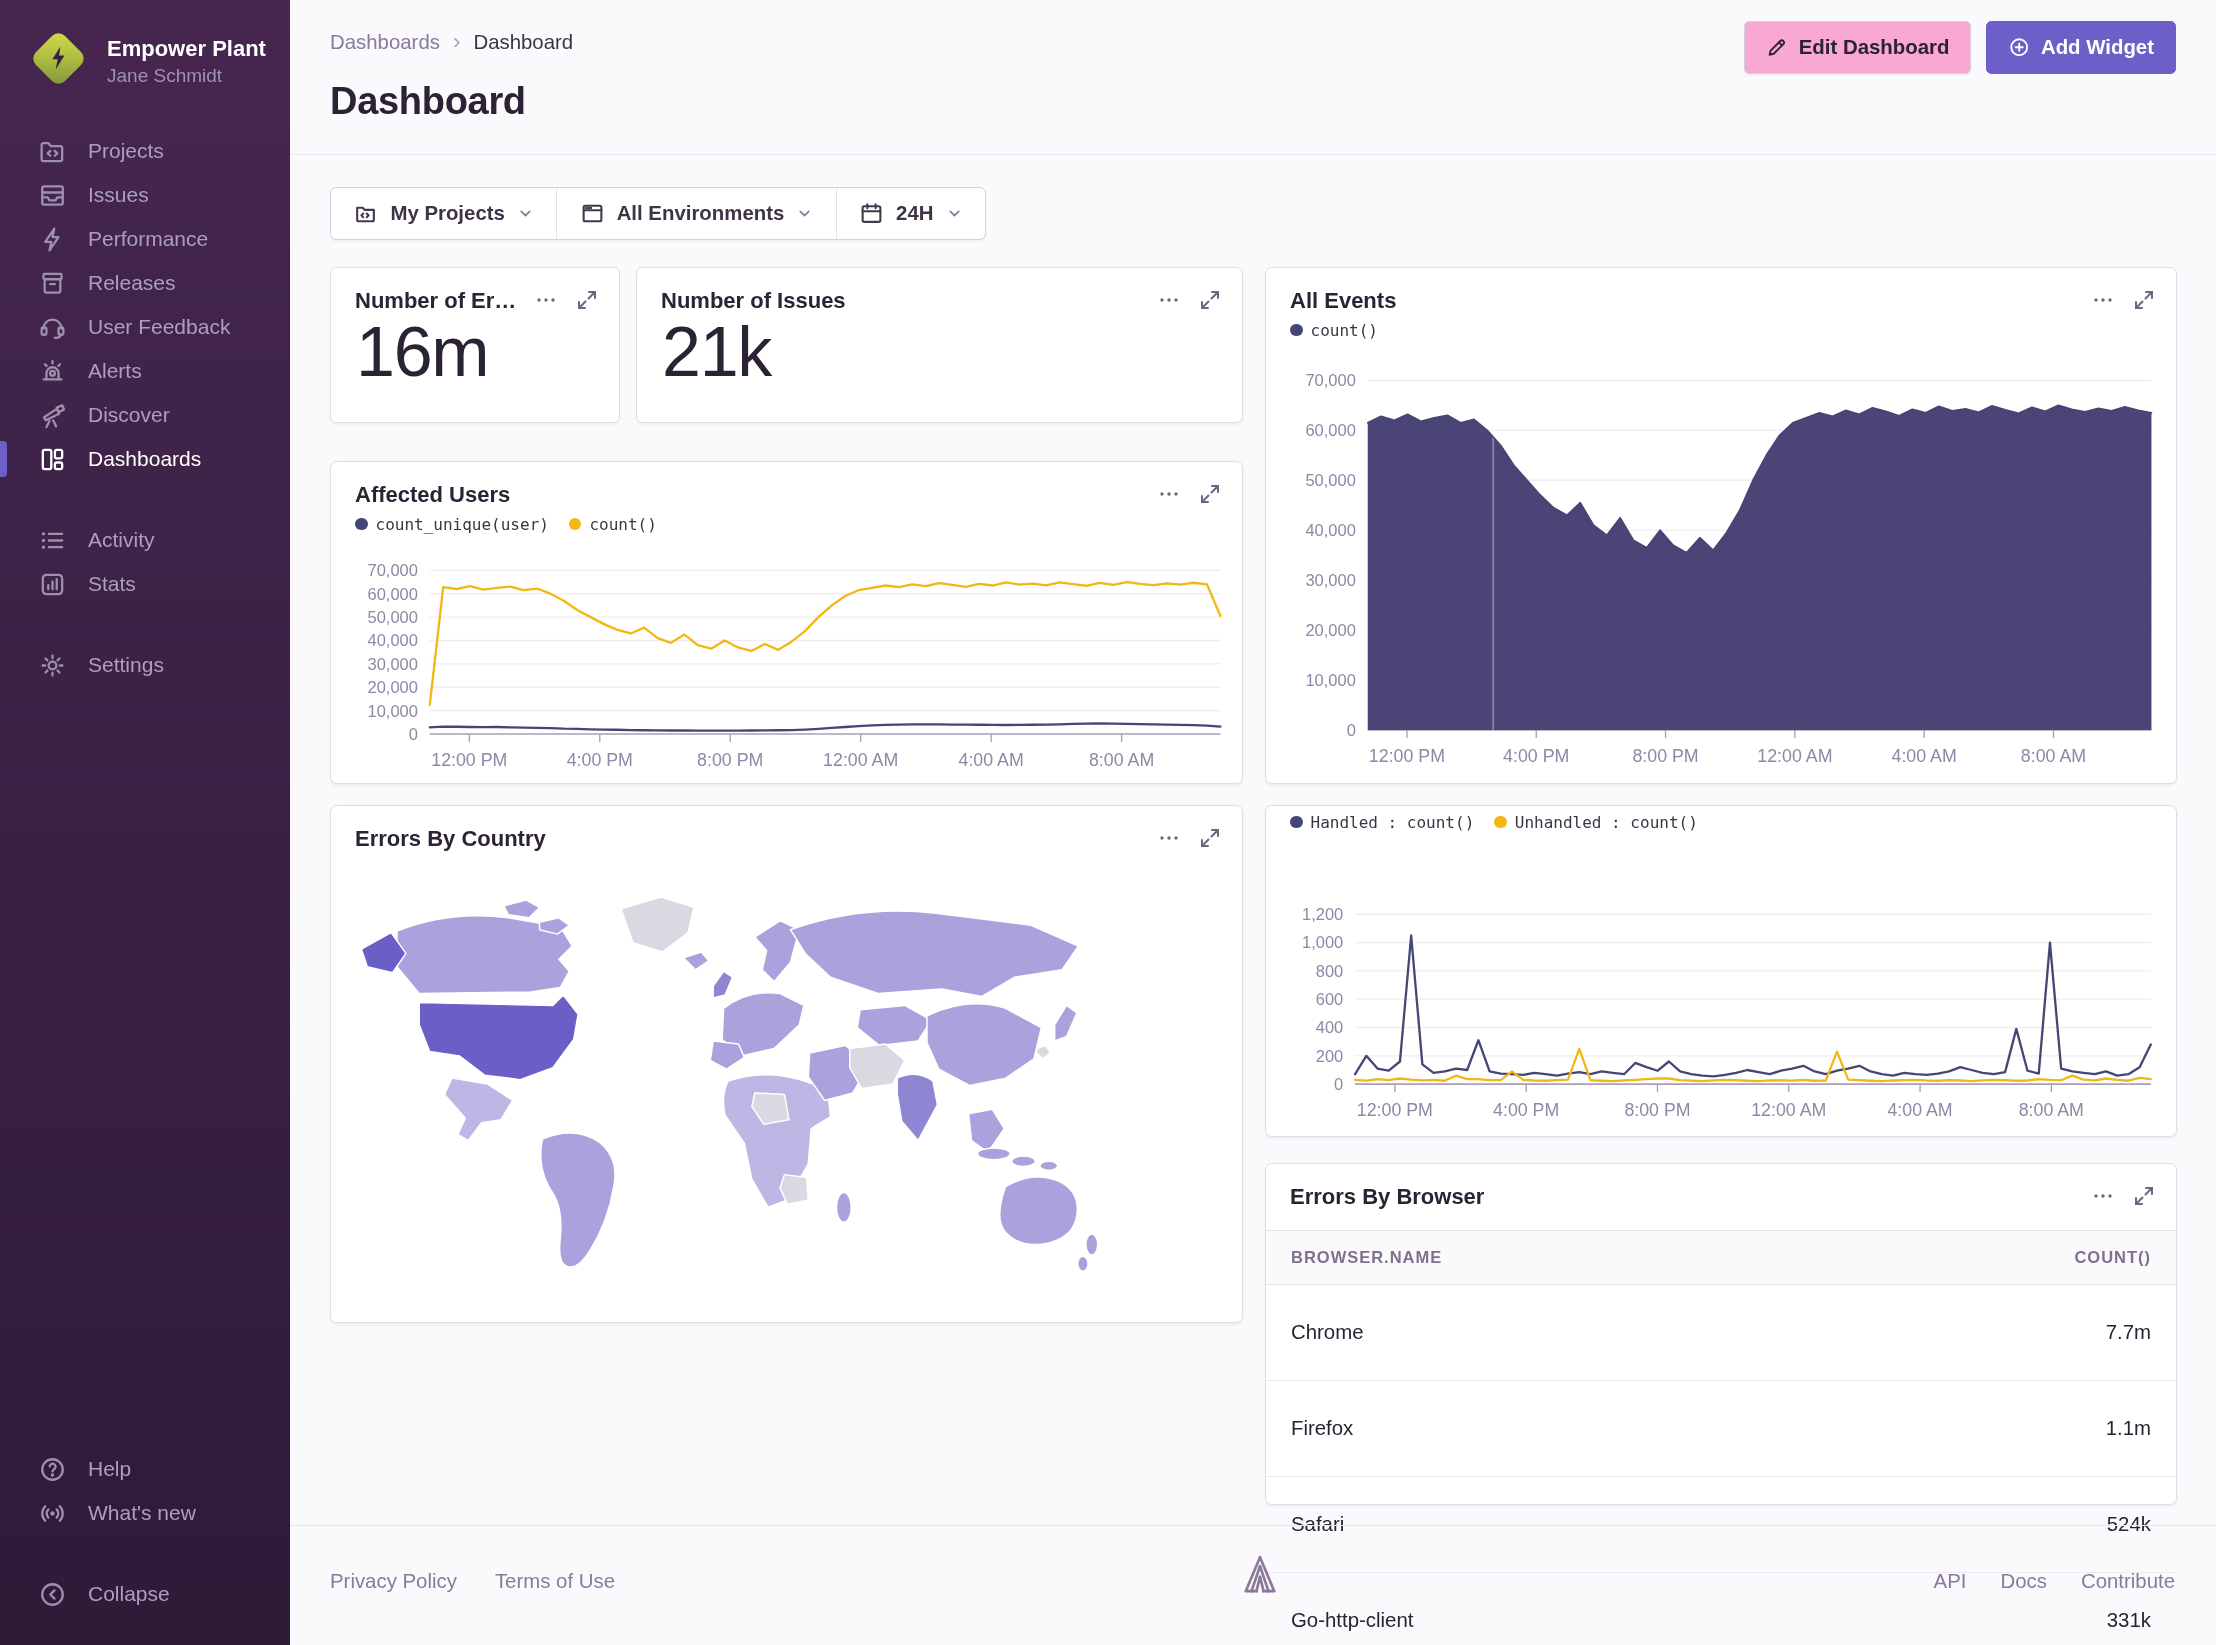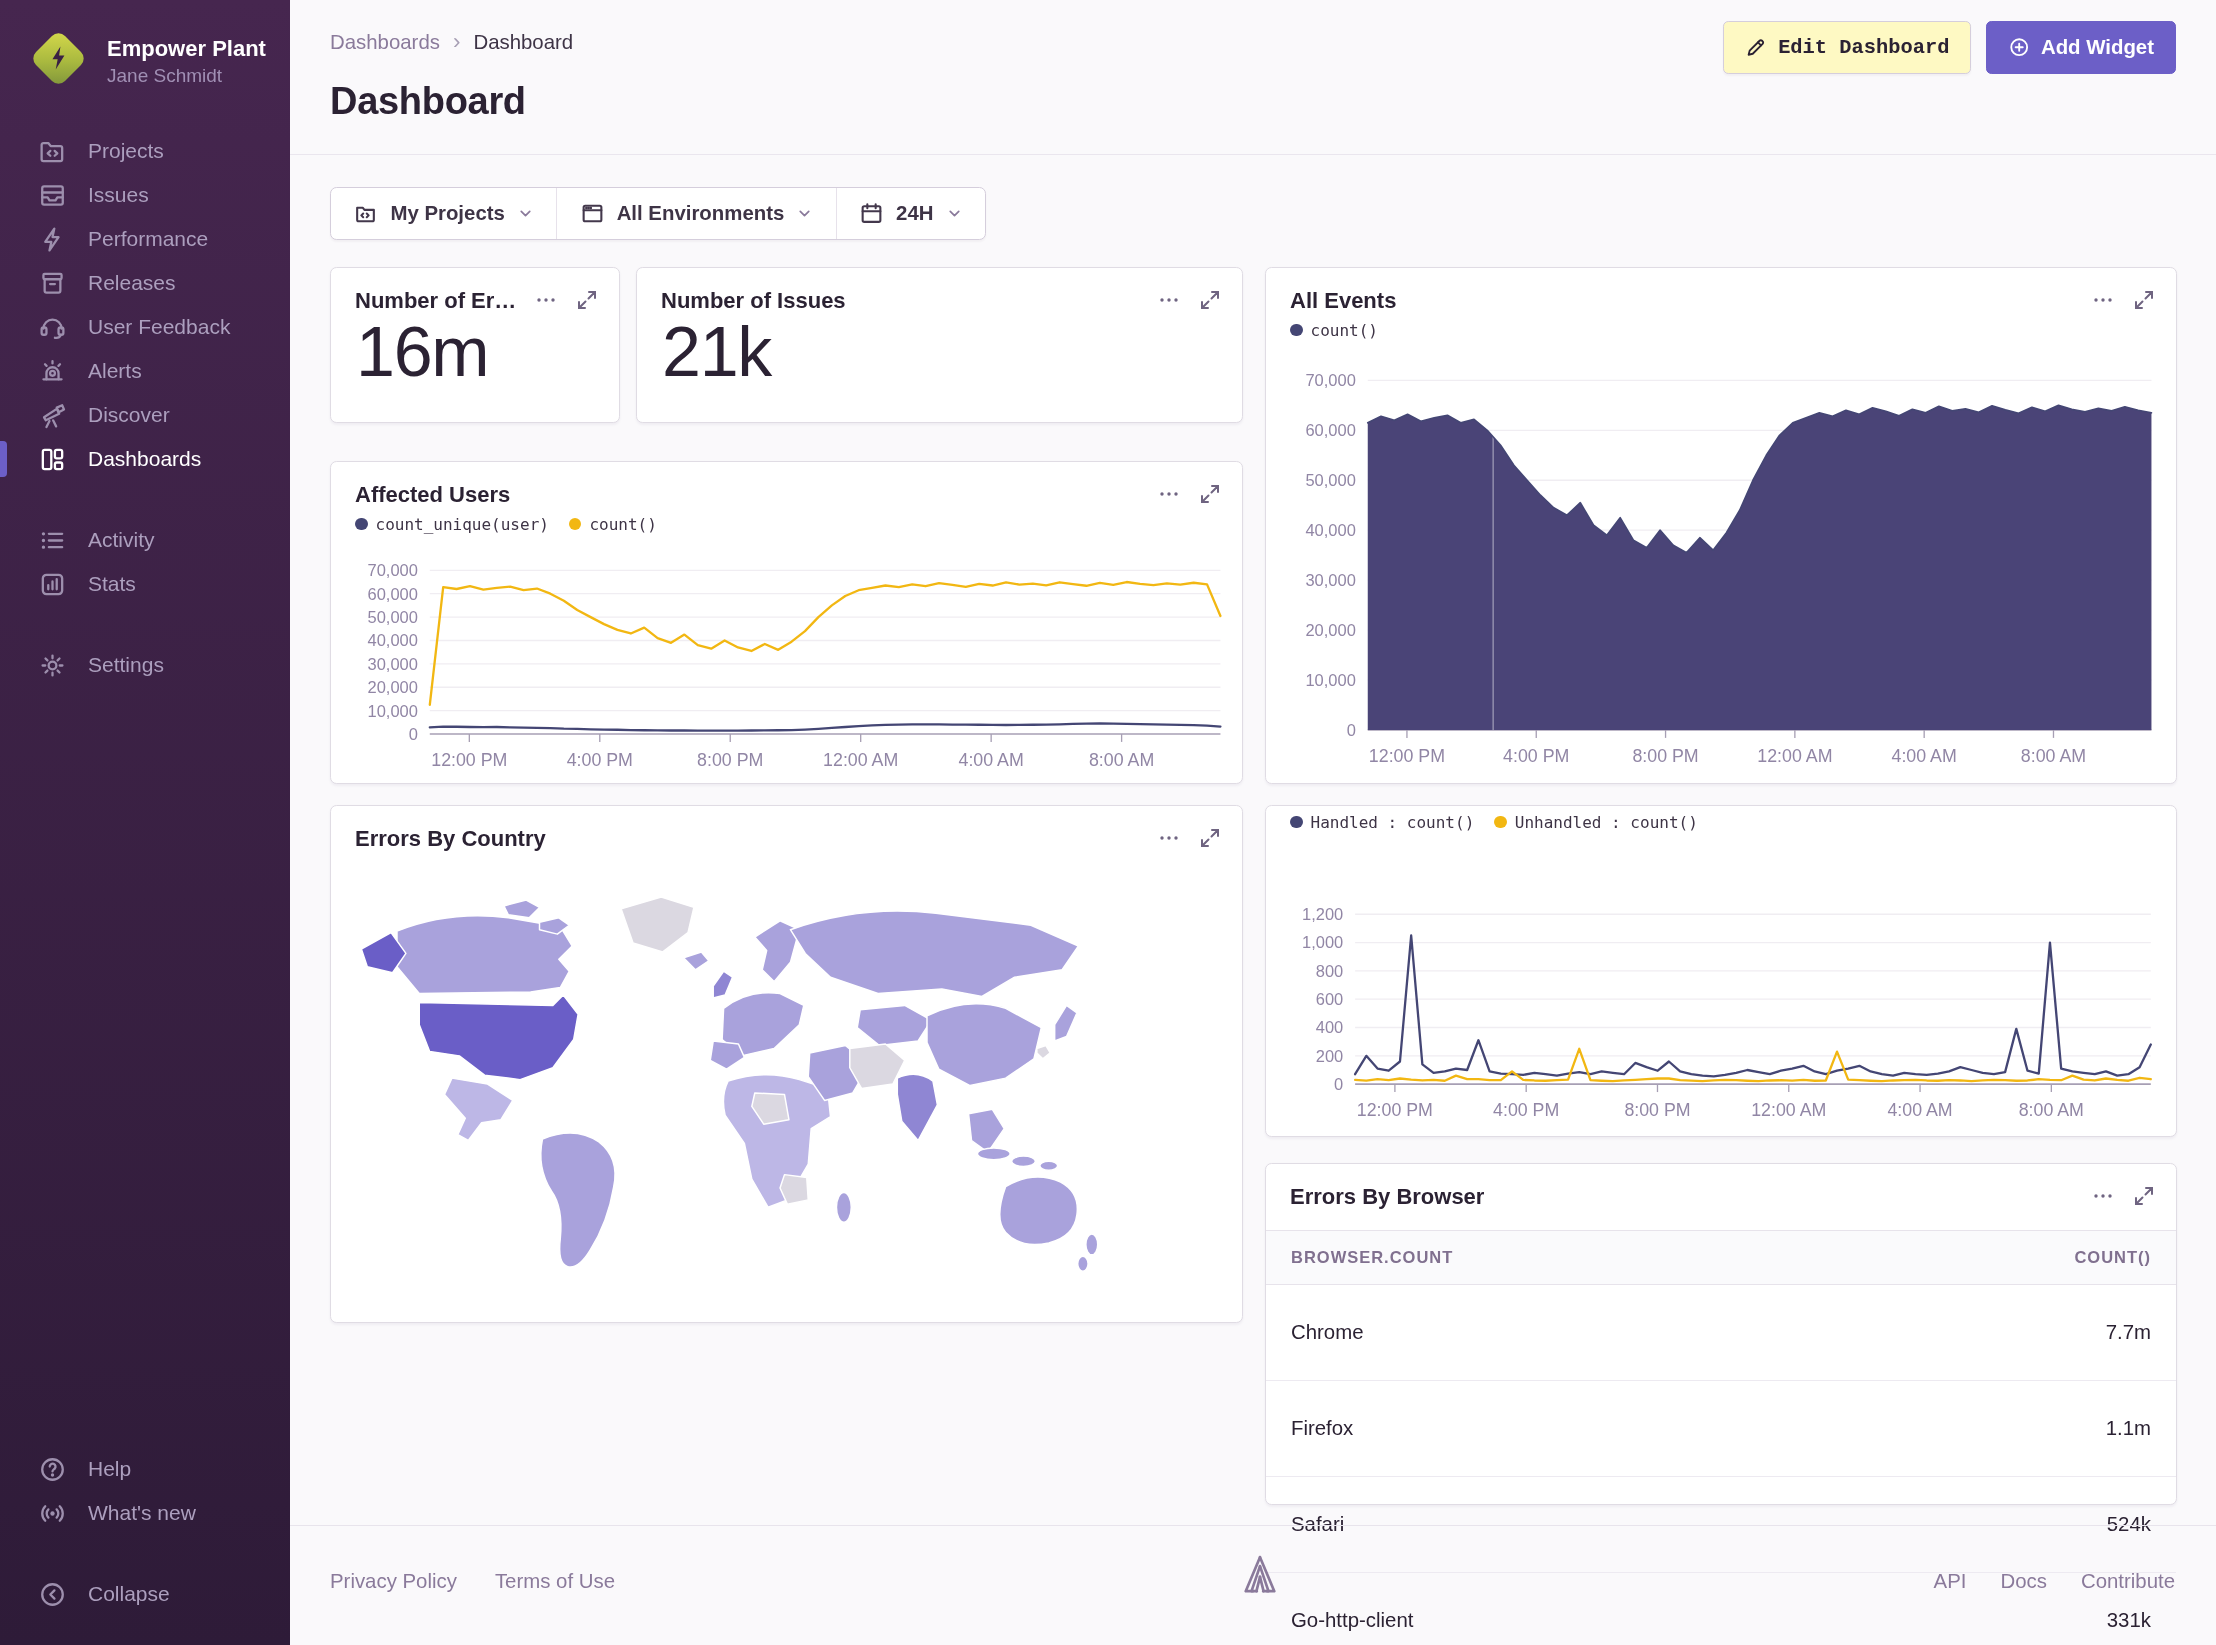--- a/index.html
+++ b/index.html
@@ -35,21 +35,21 @@
   .breadcrumb { position:absolute; left:330px; top:29px; font-size:20.4px; display:flex; gap:13px; align-items:center; }
   .breadcrumb .crumb-link { color:#8A7A9B; cursor:pointer; }
   .breadcrumb .crumb-sep { color:#A79FB4; font-size:22.4px; }
   .breadcrumb .crumb-cur { color:#3E3446; }
   .page-title { position:absolute; left:330px; top:80px; font-size:38px; font-weight:700; color:#2B2233; letter-spacing:-0.3px; }
   .header-divider { position:absolute; left:290px; right:0; top:154px; height:0.7px; background:#EAE6EE; }
   .header-buttons { position:absolute; top:21px; right:40px; display:flex; gap:14.5px; }
   .btn { display:flex; align-items:center; gap:10.6px; height:53px; padding:0 21px; border-radius:5.3px;
     font-size:20.4px; font-weight:700; cursor:pointer; }
   .btn svg { width:22.4px; height:22.4px; fill:none; stroke-width:2; stroke-linecap:round; stroke-linejoin:round; }
-  .btn-default { background:#fef9c3; border:0.7px solid #D5CEDC; color:#2B2233; box-shadow:0 1.3px 2px rgba(43,34,51,.04);font-family:Liberation Mono, monospace; }
+  .btn-default { background:#f9a8d4; border:0.7px solid #D5CEDC; color:#2B2233; box-shadow:0 1.3px 2px rgba(43,34,51,.04); }
   .btn-default svg { stroke:#2B2233; }
   .btn-primary { background:var(--accent,#6C5FC7); border:0.7px solid var(--accent,#6C5FC7); color:#FFFFFF; }
   .btn-primary svg { stroke:#FFFFFF; }
 
   
   .filter-bar { position:absolute; left:330px; top:187px; display:inline-flex; align-items:stretch; height:53px;
     background:#FFFFFF; border:0.7px solid #D5CEDC; border-radius:6.6px; box-shadow:0 1.3px 2px rgba(43,34,51,.04); }
   .filter-seg { display:flex; align-items:center; gap:12px; padding:0 22.4px; font-size:20.4px; font-weight:700; color:#3E3446; cursor:pointer; }
   .filter-seg + .filter-seg { border-left:0.7px solid #E7E2EB; }
   .filter-seg svg.fic { width:25px; height:25px; stroke:#43384C; fill:none; stroke-width:2; stroke-linecap:round; stroke-linejoin:round; }
@@ -562,21 +562,21 @@
             <circle cx="19" cy="12" r="1.7" fill="currentColor"></circle>
           </svg>
         <svg viewBox="0 0 24 24" fill="none" stroke="currentColor" stroke-width="2" stroke-linecap="round">
             <path d="M14 4h6v6M20 4l-6.5 6.5M10 20H4v-6M4 20l6.5-6.5"></path>
           </svg>
       </div>
     </div>
     <table class="browser-table">
       <thead>
         <tr>
-          <th>BROWSER.COUNT</th>
+          <th>BROWSER.NAME</th>
           <th class="num">COUNT()</th>
         </tr>
       </thead>
       <tbody>
           <tr>
             <td class="">Chrome</td>
             <td class="num">7.7m</td>
           </tr>
           <tr>
             <td class="">Firefox</td>

